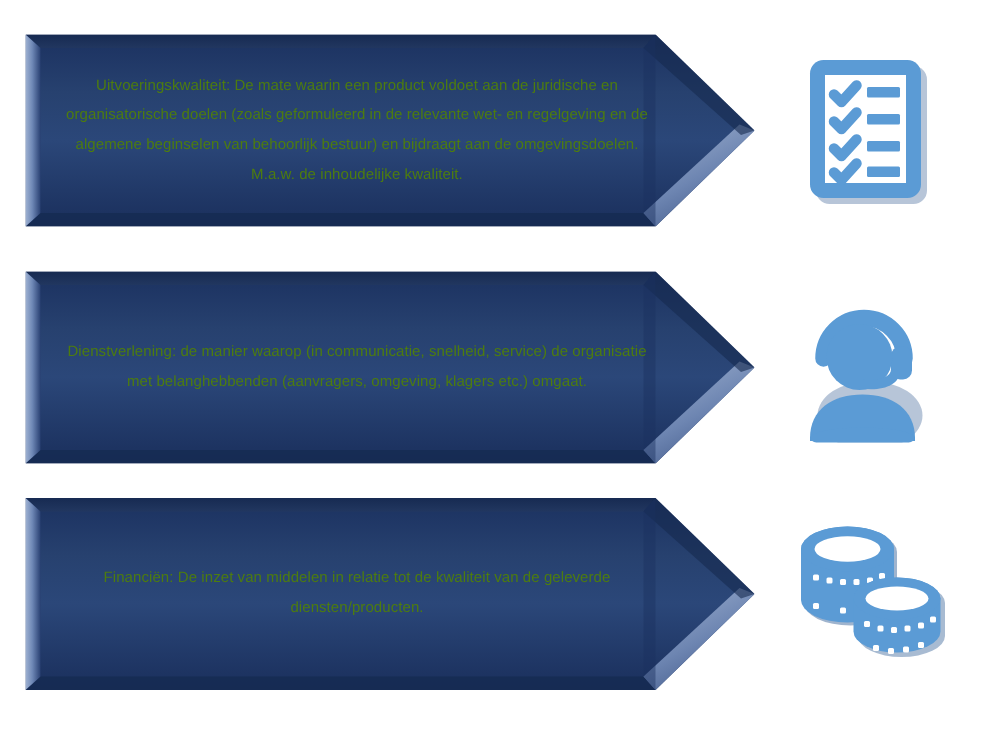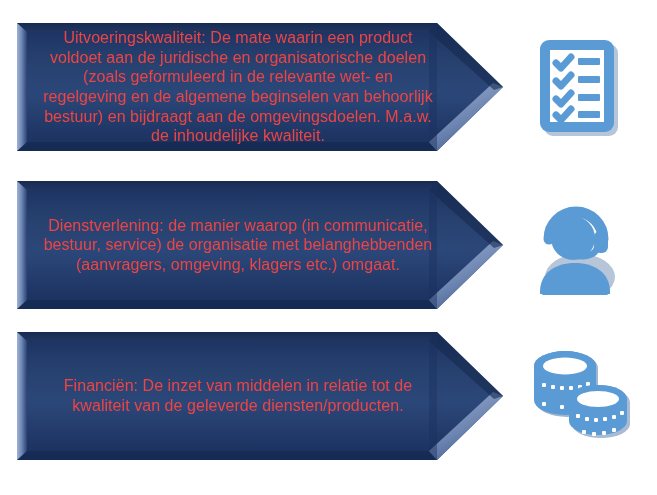--- a/index.html
+++ b/index.html
@@ -55,22 +55,22 @@
     width: 398px;
     height: 128px;
     display: flex;
     align-items: center;
     justify-content: center;
     box-sizing: border-box;
     padding: 0 4px;
   }
   .arrow-text span {
     display: block;
-    color: #ef4444;
-    font-size: 16px;
+    color: #4d7c0f;
+    font-size: 10px;
     line-height: 19.6px;
     text-align: center;
     letter-spacing: 0.05px;
   }
 
   
   .icon-wrap {
     position: absolute;
     top: 0;
     left: 513px;
@@ -188,21 +188,21 @@
         <path d="M0,0 L420,0 L486,64 L420,128 L0,128 Z" fill="url(#bodyG2)"></path>
         <path d="M0,0 L420,0 L412,9 L10,9 Z" fill="url(#bevelTop2)" opacity="0.85"></path>
         <path d="M10,119 L412,119 L420,128 L0,128 Z" fill="#152A51" opacity="0.8"></path>
         <path d="M0,0 L10,9 L10,119 L0,128 Z" fill="url(#bevelL2)"></path>
         <path d="M420,128 L486,64 L476,60 L412,119 Z" fill="url(#bevelTip2)" opacity="0.95"></path>
         <path d="M420,0 L486,64 L477,67 L412,9 Z" fill="#16294F" opacity="0.6"></path>
         <path d="M412,9 L420,0 L420,128 L412,119 Z" fill="#1B3160" opacity="0.45"></path>
       </svg>
 
       <div class="arrow-text">
-        <span>Dienstverlening: de manier waarop (in communicatie, bestuur, service) de organisatie met belanghebbenden (aanvragers, omgeving, klagers etc.) omgaat.</span>
+        <span>Dienstverlening: de manier waarop (in communicatie, snelheid, service) de organisatie met belanghebbenden (aanvragers, omgeving, klagers etc.) omgaat.</span>
       </div>
     </div>
 
     <div class="icon-wrap">
       <svg width="96" height="100" viewBox="0 0 96 100">
 
         <ellipse cx="50" cy="82" rx="35" ry="23" fill="#5F7FA8" opacity="0.45"></ellipse>
 
         <path d="M19,44 A27,27 0 0 1 73,44" fill="none" stroke="#5B9BD5" stroke-width="11" stroke-linecap="round"></path>
 

